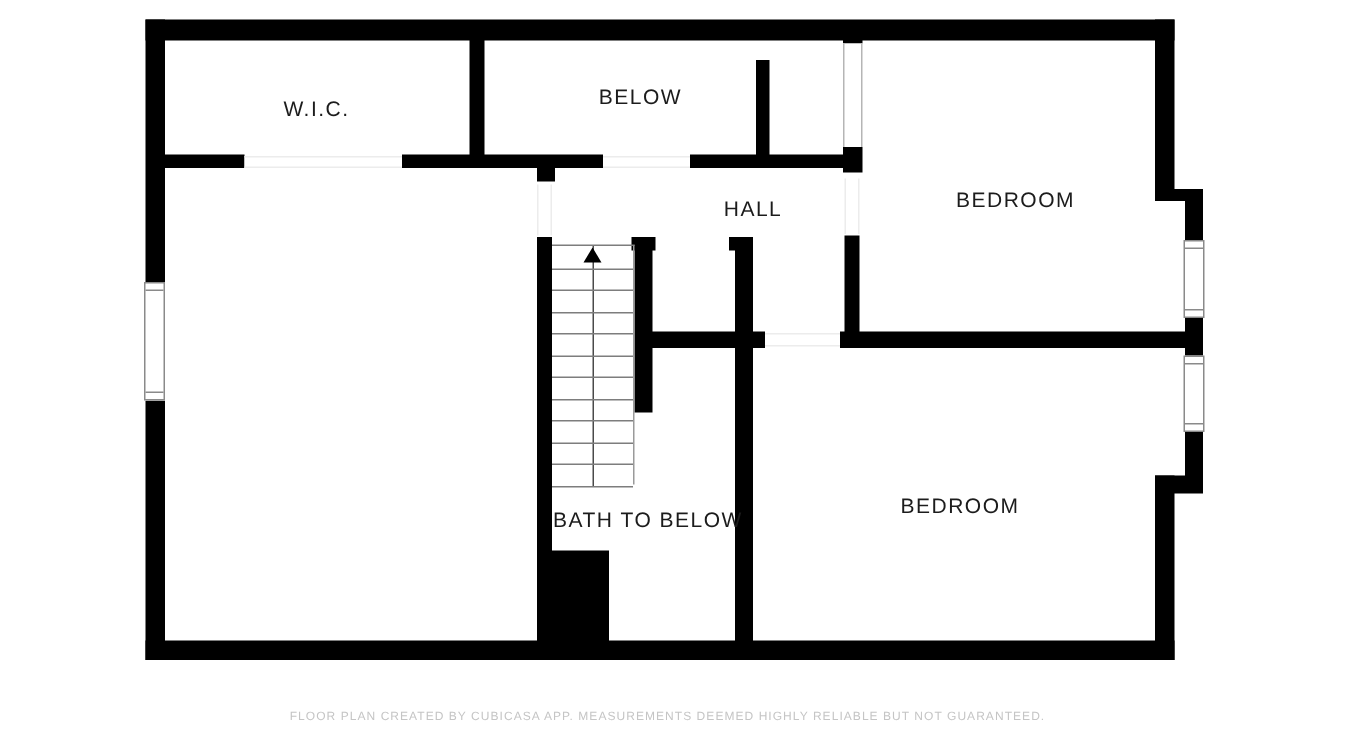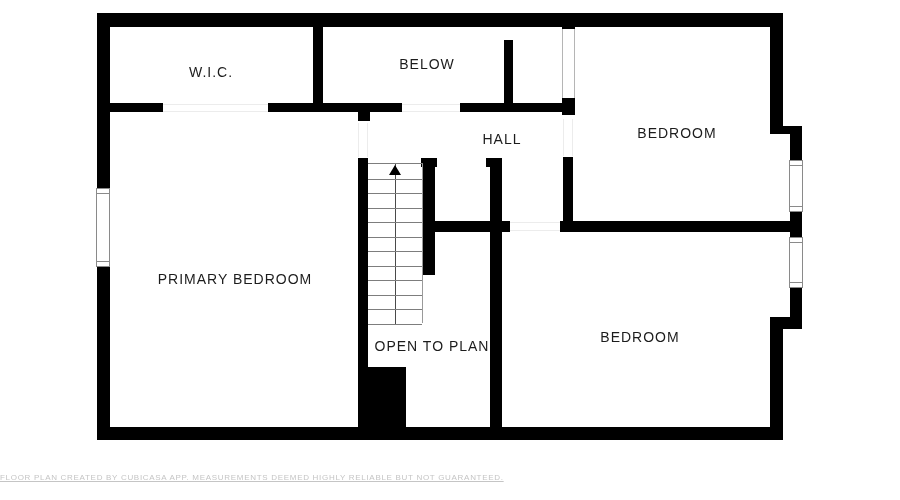--- a/index.html
+++ b/index.html
@@ -18,22 +18,22 @@
               letter-spacing:1px;white-space:nowrap;}
   #stair-treads{position:absolute;left:368px;top:163px;width:55px;height:160px;
                 border-top:1px solid #7d7d7d;border-right:1px solid #9a9a9a;box-sizing:border-box;}
   .tread{position:absolute;left:0;width:100%;height:1px;background:#7d7d7d;}
   #stair-centerline{position:absolute;left:27px;top:0;width:1px;height:160px;background:#4a4a4a;}
   #stair-arrowhead{position:absolute;left:21px;top:1px;width:0;height:0;
                    border-left:6px solid transparent;border-right:6px solid transparent;
                    border-bottom:10px solid #000;}
   #watermark{position:absolute;left:3px;top:460px;font-size:19px;letter-spacing:2px;
              color:#c2c2c2;white-space:nowrap;}
-  #disclaimer{position:absolute;left:0;top:473px;width:890px;font-size:8px;
-              letter-spacing:0.7px;color:#c5c5c5;white-space:nowrap;text-decoration:underline;}
+  #disclaimer{position:absolute;left:0;top:473px;width:890px;text-align:center;font-size:8px;
+              letter-spacing:0.7px;color:#c5c5c5;white-space:nowrap;}
 </style>
 </head>
 <body>
 
 <div id="canvas">
 
   <div class="wall" style="left:97px;top:13px;width:686px;height:14px;"></div>
   <div class="wall" style="left:97px;top:13px;width:13px;height:175px;"></div>
   <div class="wall" style="left:97px;top:267px;width:13px;height:173px;"></div>
   <div class="wall" style="left:97px;top:427px;width:686px;height:13px;"></div>
@@ -87,19 +87,18 @@
       <div class="tread" style="top: 116px;"></div>
       <div class="tread" style="top: 131px;"></div>
       <div class="tread" style="top: 145px;"></div>
       <div class="tread" style="top: 160px;"></div>
     </div>
 
   <div class="room-label" style="left:211px;top:72px;">W.I.C.</div>
   <div class="room-label" style="left:427px;top:64px;">BELOW</div>
   <div class="room-label" style="left:677px;top:133px;">BEDROOM</div>
   <div class="room-label" style="left:502px;top:139px;">HALL</div>
-  <div class="room-label" style="left:235px;top:279px;">PRIMARY BEDROOM</div>
   <div class="room-label" style="left:640px;top:337px;">BEDROOM</div>
-  <div class="room-label" style="left:432px;top:346px;">OPEN TO PLAN</div>
+  <div class="room-label" style="left:432px;top:346px;">BATH TO BELOW</div>
 
   <div id="disclaimer">FLOOR PLAN CREATED BY CUBICASA APP. MEASUREMENTS DEEMED HIGHLY RELIABLE BUT NOT GUARANTEED.</div>
 
 </div>
 
 </body></html>

